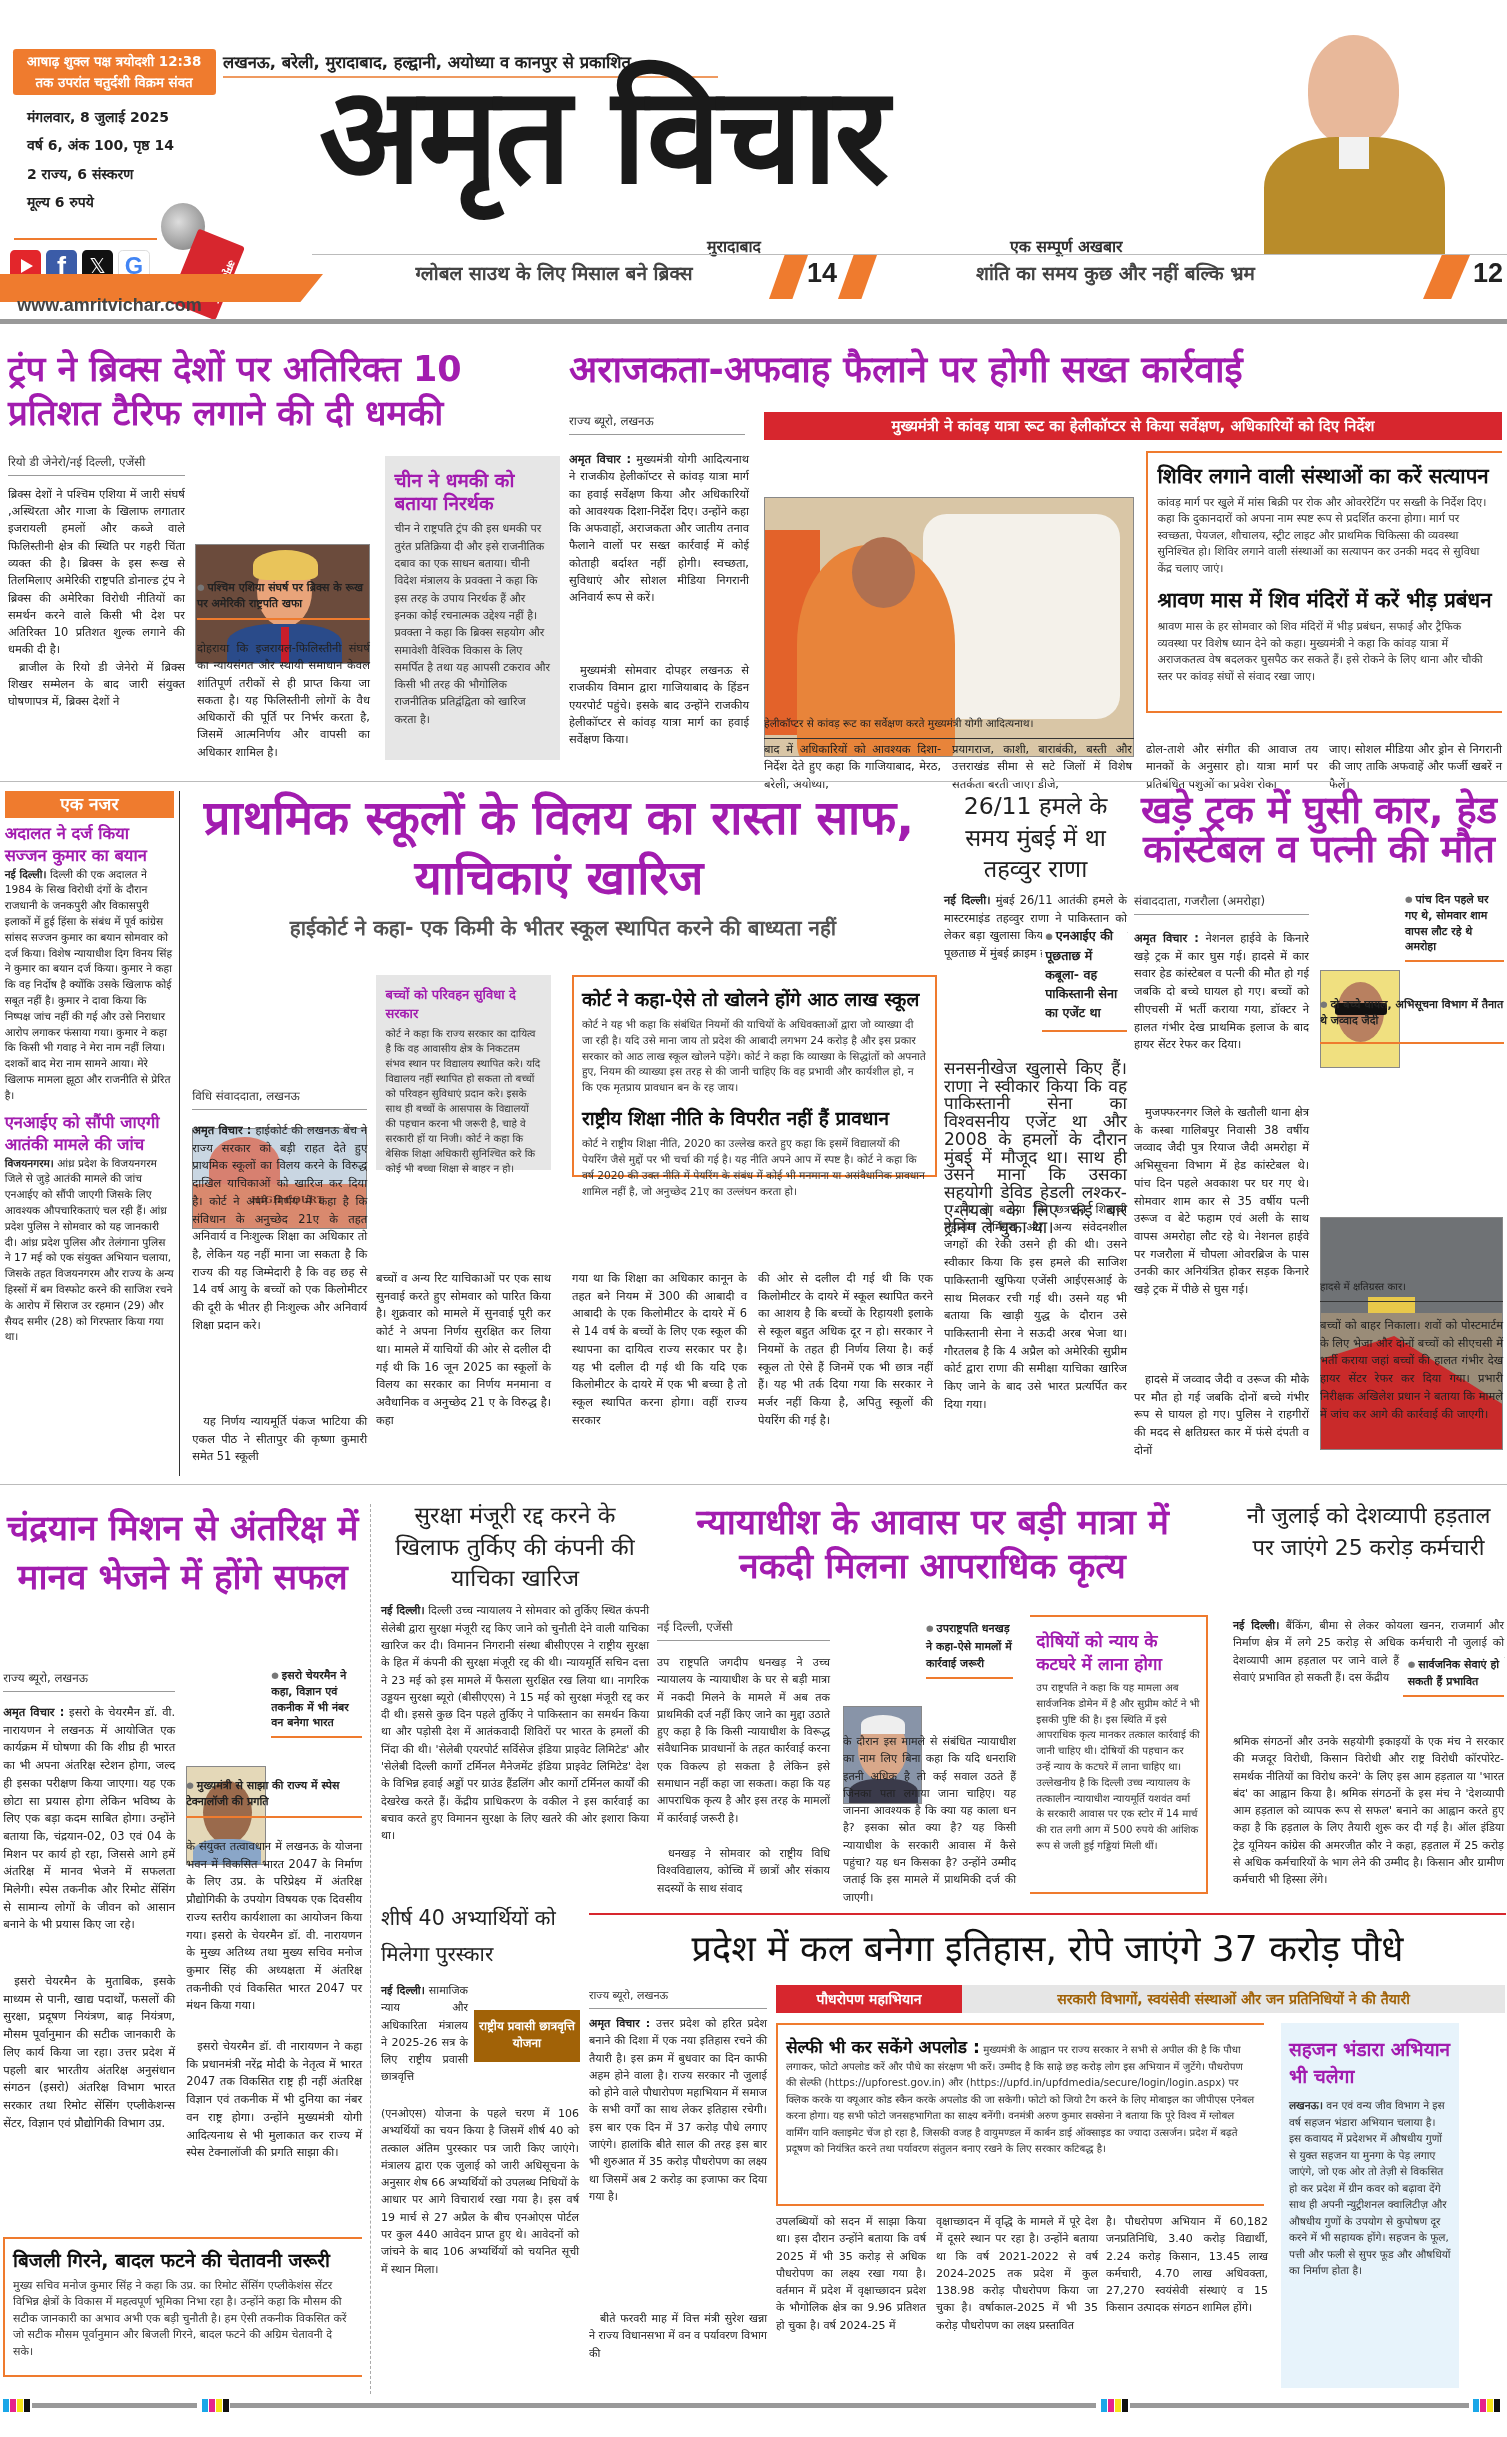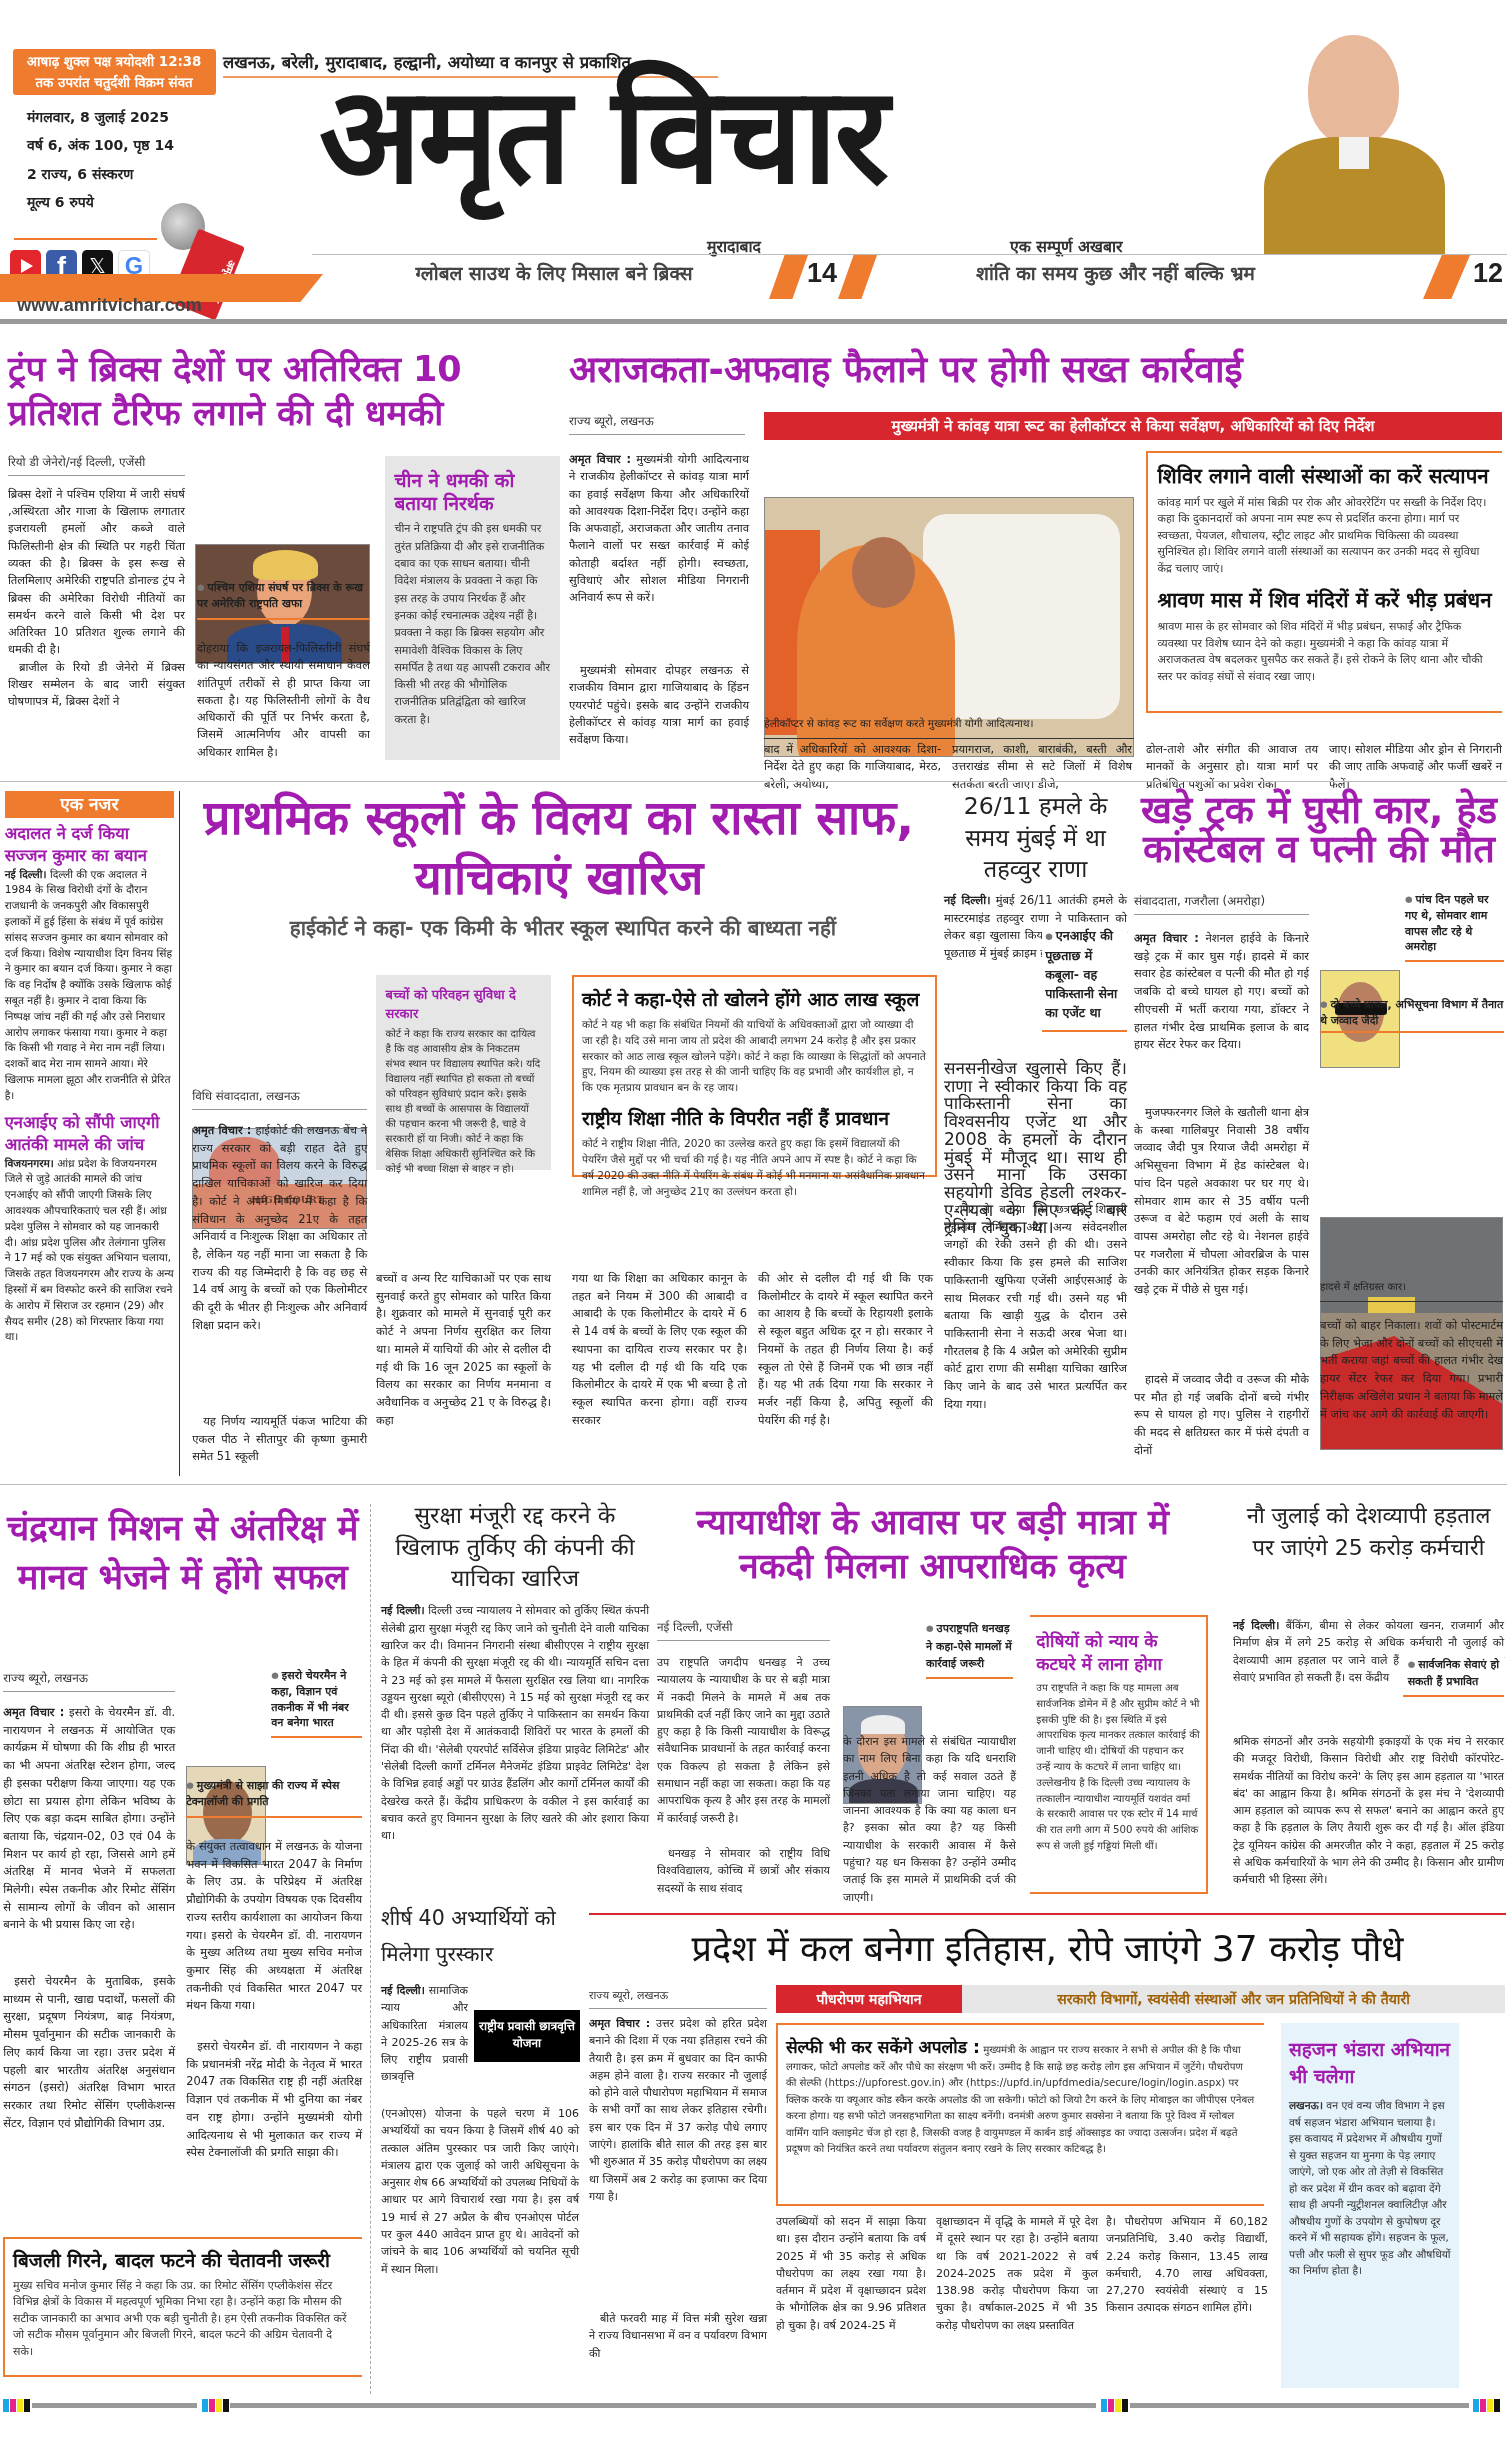--- a/index.html
+++ b/index.html
@@ -167,21 +167,21 @@
   <div class="hd" style="font-size:38px;line-height:39px;text-align:center">खड़े ट्रक में घुसी कार, हेड कांस्टेबल व पत्नी की मौत</div>
   <div class="abs dateline" style="left:0;top:101px;width:175px">संवाददाता, गजरौला (अमरोहा)</div>
   <div class="abs body" style="left:0;top:139px;width:175px;font-size:11.4px;line-height:17.7px"><span class="lead">अमृत विचार :</span> <span>नेशनल हाईवे के किनारे खड़े ट्रक में कार घुस गई। हादसे में कार सवार हेड कांस्टेबल व पत्नी की मौत हो गई जबकि दो बच्चे घायल हो गए। बच्चों को सीएचसी में भर्ती कराया गया, डॉक्टर ने हालत गंभीर देख प्राथमिक इलाज के बाद हायर सेंटर रेफर कर दिया।</span></div>
   <div class="abs body" style="left:0;top:313px;width:175px;font-size:11.4px;line-height:17.7px;text-indent:11px">मुजफ्फरनगर जिले के खतौली थाना क्षेत्र के कस्बा गालिबपुर निवासी 38 वर्षीय जव्वाद जैदी पुत्र रियाज जैदी अमरोहा में अभिसूचना विभाग में हेड कांस्टेबल थे। पांच दिन पहले अवकाश पर घर गए थे। सोमवार शाम कार से 35 वर्षीय पत्नी उरूज व बेटे फहाम एवं अली के साथ वापस अमरोहा लौट रहे थे। नेशनल हाईवे पर गजरौला में चौपला ओवरब्रिज के पास उनकी कार अनियंत्रित होकर सड़क किनारे खड़े ट्रक में पीछे से घुस गई।</div>
   <div class="abs body" style="left:0;top:580px;width:175px;font-size:11.4px;line-height:17.7px;text-indent:11px">हादसे में जव्वाद जैदी व उरूज की मौके पर मौत हो गई जबकि दोनों बच्चे गंभीर रूप से घायल हो गए। पुलिस ने राहगीरों की मदद से क्षतिग्रस्त कार में फंसे दंपती व दोनों</div>
   <div class="abs photo" style="left:186px;top:101px;width:80px;height:98px;background:#f0e080">
     <div style="position:absolute;left:15.8px;top:11px;width:47px;height:60px;border-radius:50%;background:#b88060"></div>
     <div style="position:absolute;left:14px;top:31.5px;width:52px;height:12.6px;background:#111;border-radius:3.2px"></div>
   </div>
   <div class="abs bullet hl-orange" style="left:271px;top:101px;width:99px;font-size:11px;font-weight:bold;line-height:15.8px;padding-bottom:4.7px">पांच दिन पहले घर गए थे, सोमवार शाम वापस लौट रहे थे अमरोहा</div>
-  <div class="abs bullet hl-orange" style="left:186px;top:206px;width:184px;font-size:11px;font-weight:bold;line-height:15.8px;padding-bottom:2px">दो बच्चे घायल, अभिसूचना विभाग में तैनात थे जव्वाद जैदी</div>
+  <div class="abs bullet hl-orange" style="left:186px;top:206px;width:184px;font-size:11px;font-weight:bold;line-height:15.8px;padding-bottom:13px">दो बच्चे घायल, अभिसूचना विभाग में तैनात थे जव्वाद जैदी</div>
   <div class="abs photo" style="left:186px;top:250px;width:183px;height:233px;background:#9a8c78">
     <div style="position:absolute;left:0;top:0;width:183px;height:95px;background:#6f7275"></div>
     <div style="position:absolute;left:47px;top:79px;width:47px;height:15.8px;background:#e8c84a"></div>
     <div style="position:absolute;left:0;top:118px;width:183px;height:115px;background:#c92a2a;clip-path:polygon(0 20%,40% 0,70% 30%,100% 60%,100% 100%,0 100%)"></div>
   </div>
   <div class="abs caption" style="left:186px;top:488px;width:183px;font-size:10.2px;border-bottom:0.8px solid #333;padding-bottom:6.3px">हादसे में क्षतिग्रस्त कार।</div>
   <div class="abs body" style="left:186px;top:526px;width:183px;font-size:11.4px;line-height:17.7px">बच्चों को बाहर निकाला। शवों को पोस्टमार्टम के लिए भेजा और दोनों बच्चों को सीएचसी में भर्ती कराया जहां बच्चों की हालत गंभीर देख हायर सेंटर रेफर कर दिया गया। प्रभारी निरीक्षक अखिलेश प्रधान ने बताया कि मामले में जांच कर आगे की कार्रवाई की जाएगी।</div>
 </div>
 
 <div class="abs" style="left:0;top:1484px;width:1508px;height:0.8px;background:#bbb"></div>
@@ -233,21 +233,21 @@
 <div class="abs" style="left:1233px;top:1500px;width:271px;height:394px">
   <div style="font-size:22px;line-height:31.5px;text-align:center;color:#222">नौ जुलाई को देशव्यापी हड़ताल पर जाएंगे 25 करोड़ कर्मचारी</div>
   <div class="abs body" style="left:0;top:117px;width:271px;font-size:11px;line-height:17.3px"><span class="lead">नई दिल्ली।</span> <span>बैंकिंग, बीमा से लेकर कोयला खनन, राजमार्ग और निर्माण क्षेत्र में लगे 25 करोड़ से अधिक कर्मचारी नौ जुलाई को देशव्यापी आम हड़ताल पर जाने वाले हैं जिससे देशभर में जरूरी सेवाएं प्रभावित हो सकती हैं। दस केंद्रीय</span></div>
   <div class="abs bullet hl-orange" style="left:170px;top:154px;width:101px;font-size:11px;font-weight:bold;line-height:17.3px;background:#fff;padding:1.6px 0 4.7px 4.7px">सार्वजनिक सेवाएं हो सकती हैं प्रभावित</div>
   <div class="abs body" style="left:0;top:233px;width:271px;font-size:11px;line-height:17.3px">श्रमिक संगठनों और उनके सहयोगी इकाइयों के एक मंच ने सरकार की मजदूर विरोधी, किसान विरोधी और राष्ट्र विरोधी कॉरपोरेट-समर्थक नीतियों का विरोध करने' के लिए इस आम हड़ताल या 'भारत बंद' का आह्वान किया है। श्रमिक संगठनों के इस मंच ने 'देशव्यापी आम हड़ताल को व्यापक रूप से सफल' बनाने का आह्वान करते हुए कहा है कि हड़ताल के लिए तैयारी शुरू कर दी गई है। ऑल इंडिया ट्रेड यूनियन कांग्रेस की अमरजीत कौर ने कहा, हड़ताल में 25 करोड़ से अधिक कर्मचारियों के भाग लेने की उम्मीद है। किसान और ग्रामीण कर्मचारी भी हिस्सा लेंगे।</div>
 </div>
 
 <div class="abs" style="left:381px;top:1900px;width:198px;height:488px">
   <div style="font-size:20.5px;line-height:36px;text-align:left;color:#222">शीर्ष 40 अभ्यार्थियों को मिलेगा पुरस्कार</div>
   <div class="abs body" style="left:0;top:82px;width:87px;font-size:11px;line-height:17.3px"><span class="lead">नई दिल्ली।</span> <span>सामाजिक न्याय और अधिकारिता मंत्रालय ने 2025-26 सत्र के लिए राष्ट्रीय प्रवासी छात्रवृत्ति</span></div>
-  <div class="abs" style="left:93px;top:110px;width:106px;height:52px;background:#000000;color:#fff;font-size:11.8px;font-weight:bold;text-align:center;line-height:17.3px;padding-top:7.9px">राष्ट्रीय प्रवासी छात्रवृत्ति योजना</div>
+  <div class="abs" style="left:93px;top:110px;width:106px;height:52px;background:#a16207;color:#fff;font-size:11.8px;font-weight:bold;text-align:center;line-height:17.3px;padding-top:7.9px">राष्ट्रीय प्रवासी छात्रवृत्ति योजना</div>
   <div class="abs body" style="left:0;top:205px;width:198px;font-size:11px;line-height:17.3px">(एनओएस) योजना के पहले चरण में 106 अभ्यर्थियों का चयन किया है जिसमें शीर्ष 40 को तत्काल अंतिम पुरस्कार पत्र जारी किए जाएंगे। मंत्रालय द्वारा एक जुलाई को जारी अधिसूचना के अनुसार शेष 66 अभ्यर्थियों को उपलब्ध निधियों के आधार पर आगे विचारार्थ रखा गया है। इस वर्ष 19 मार्च से 27 अप्रैल के बीच एनओएस पोर्टल पर कुल 440 आवेदन प्राप्त हुए थे। आवेदनों को जांचने के बाद 106 अभ्यर्थियों को चयनित सूची में स्थान मिला।</div>
 </div>
 
 <div class="abs" style="left:589px;top:1900px;width:917px;height:488px">
   <div class="abs" style="left:0;top:12.6px;width:917px;height:2.4px;background:#d7262e"></div>
   <div class="abs" style="left:0;top:23.6px;width:917px;font-size:36px;line-height:50px;text-align:center;color:#111">प्रदेश में कल बनेगा इतिहास, रोपे जाएंगे 37 करोड़ पौधे</div>
   <div class="abs" style="left:0;top:87px;width:178px;font-size:11px;color:#333;padding-bottom:6.3px;border-bottom:0.8px solid #999">राज्य ब्यूरो, लखनऊ</div>
   <div class="abs body" style="left:0;top:115px;width:178px;font-size:11px;line-height:17.3px"><span class="lead">अमृत विचार :</span> <span>उत्तर प्रदेश को हरित प्रदेश बनाने की दिशा में एक नया इतिहास रचने की तैयारी है। इस क्रम में बुधवार का दिन काफी अहम होने वाला है। राज्य सरकार नौ जुलाई को होने वाले पौधारोपण महाभियान में समाज के सभी वर्गों का साथ लेकर इतिहास रचेगी। इस बार एक दिन में 37 करोड़ पौधे लगाए जाएंगे। हालांकि बीते साल की तरह इस बार भी शुरुआत में 35 करोड़ पौधरोपण का लक्ष्य था जिसमें अब 2 करोड़ का इजाफा कर दिया गया है।</span></div>
   <div class="abs body" style="left:0;top:410px;width:178px;font-size:11px;line-height:17.3px;text-indent:11px">बीते फरवरी माह में वित्त मंत्री सुरेश खन्ना ने राज्य विधानसभा में वन व पर्यावरण विभाग की</div>
 

